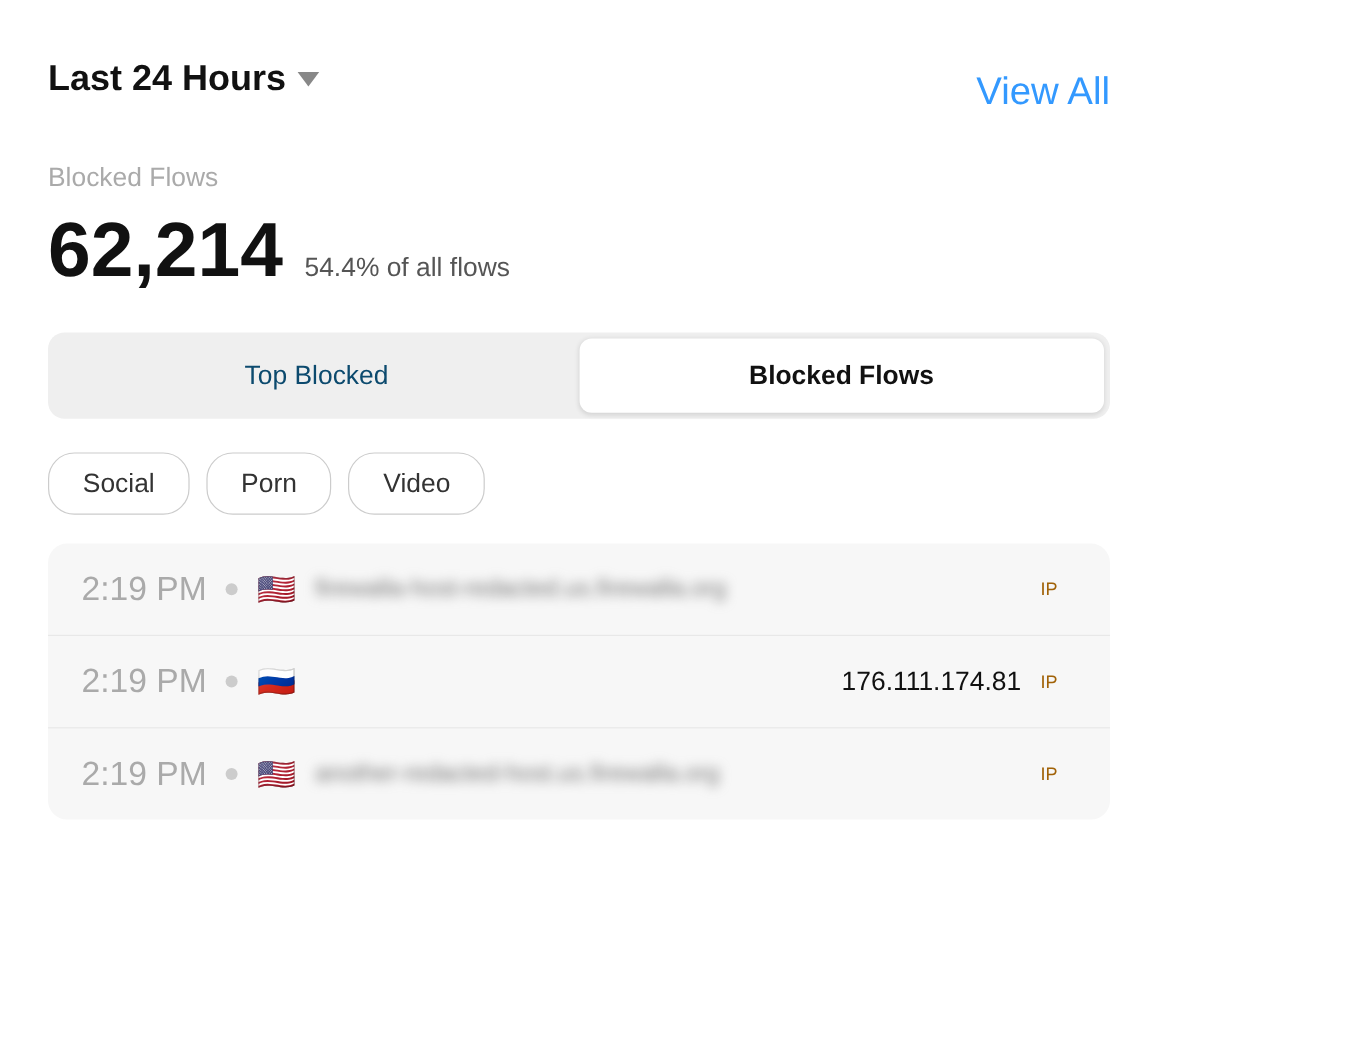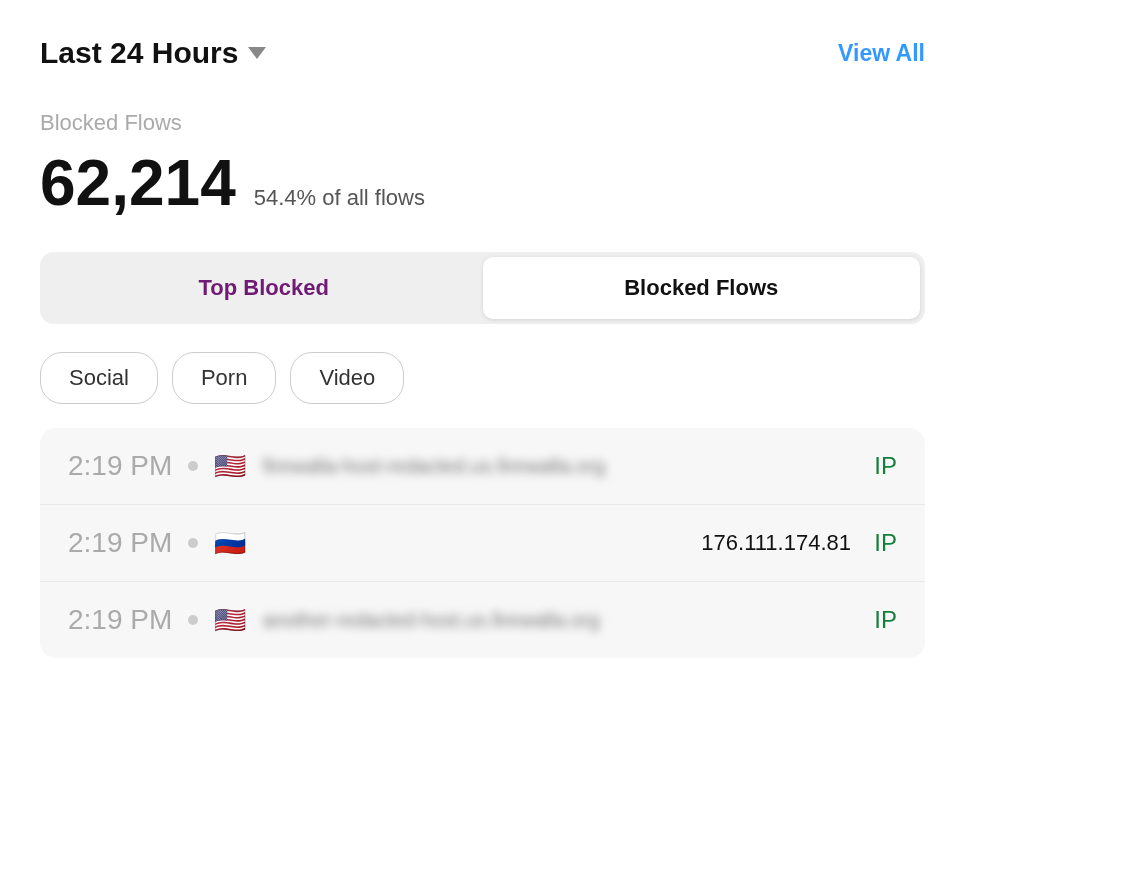--- a/index.html
+++ b/index.html
@@ -43,25 +43,26 @@
     .chevron-down-icon {
       width: 0;
       height: 0;
       border-left: 9px solid transparent;
       border-right: 9px solid transparent;
       border-top: 12px solid #888888;
       display: inline-block;
     }
 
     .view-all-link {
-      font-size: 23px;
-      font-weight: 700;
+      font-size: 32px;
+      font-weight: 400;
       color: #3399ff;
       cursor: pointer;
       text-decoration: none;
+      margin-top: 22px;
     }
 
     
     .stats-section {
       margin-bottom: 32px;
     }
 
     .blocked-flows-label {
       font-size: 22px;
       color: #aaaaaa;
@@ -93,22 +94,22 @@
       padding: 5px;
       margin-bottom: 28px;
       width: 100%;
     }
 
     .tab-item {
       flex: 1;
       text-align: center;
       padding: 18px 0;
       font-size: 22px;
-      font-weight: 700;
-      color: #701a75;
+      font-weight: 400;
+      color: #0c4a6e;
       border-radius: 10px;
       cursor: pointer;
     }
 
     .tab-item.active {
       background: #ffffff;
       font-weight: 700;
       color: #111111;
       box-shadow: 0 1px 4px rgba(0,0,0,0.12);
     }
@@ -181,24 +182,24 @@
     }
 
     .flow-host.clear {
       color: #111111;
       font-size: 22px;
       font-weight: 500;
       text-align: right;
     }
 
     .flow-type {
-      font-size: 24px;
-      color: #15803d;
+      font-size: 15px;
+      color: #a16207;
       min-width: 30px;
-      text-align: right;
+      text-align: left;
     }
   </style>
 </head>
 <body>
 
 <div class="container">
 
   <div class="header-row">
     <div class="time-selector">
       <span class="time-selector-label">Last 24 Hours</span>

